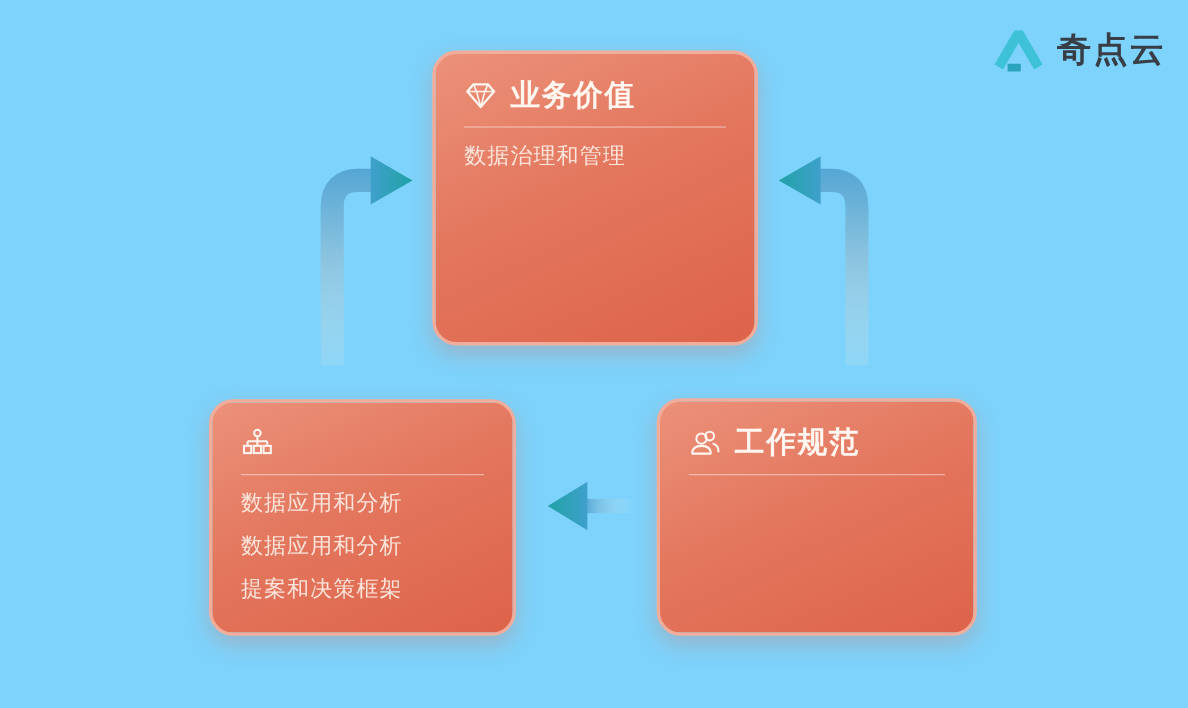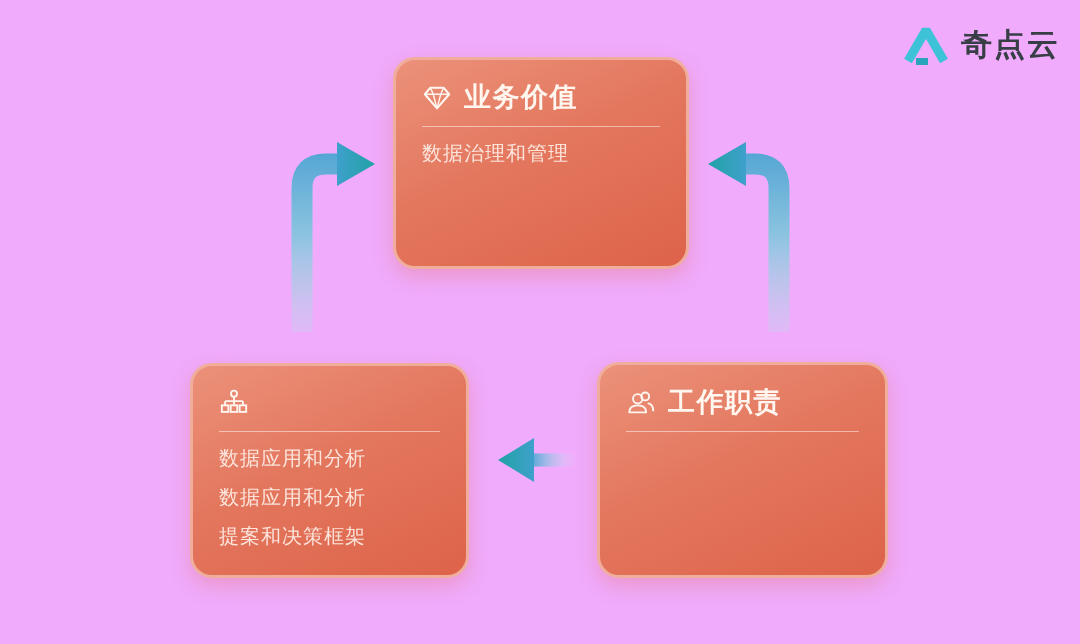--- a/index.html
+++ b/index.html
@@ -3,21 +3,21 @@
 <meta charset="utf-8">
 <style>
   html,body{margin:0;padding:0;}
   body{
     font-family:"Liberation Sans","DejaVu Sans",sans-serif;
     background:#F1F3F5;
   }
   .stage{
     position:relative;
     width:1080px;height:644px;
-    background:#f0abfc;
+    background:#7dd3fc;
     overflow:hidden;
   }
   
   .logo{
     position:absolute;top:22px;right:20px;
     display:flex;align-items:center;gap:10px;
   }
   .logo-text{
     font-size:31px;font-weight:700;color:#383E45;
     letter-spacing:2px;line-height:1;
@@ -25,21 +25,21 @@
   
   .card{
     position:absolute;box-sizing:border-box;
     border-radius:22px;
     border:3px solid #F1AD9B;
     background:linear-gradient(155deg,#EC917A 0%,#E3775E 45%,#DD6349 100%);
     box-shadow:0 8px 20px rgba(221,99,73,.28);
     padding:22px 26px 0 26px;
     color:#fff;
   }
-  .card-top  {left:393px;top:57px; width:296px;height:212px;}
+  .card-top  {left:393px;top:46px; width:296px;height:268px;}
   .card-left {left:190px;top:363px;width:279px;height:215px;}
   .card-right{left:597px;top:362px;width:291px;height:216px;}
   .card-head{display:flex;align-items:center;gap:12px;}
   .card-head svg{width:30px;height:30px;flex:0 0 auto;}
   .card-title{
     margin:0;font-size:27px;font-weight:700;
     color:#FFF6F0;letter-spacing:1.5px;line-height:1.15;
   }
   .card-divider{
     height:1px;background:rgba(255,255,255,.5);
@@ -149,18 +149,18 @@
   </section>
 
   <section class="card card-right">
     <div class="card-head">
       <svg viewBox="0 0 32 32">
         <circle cx="20.5" cy="9" r="4.2" fill="none" stroke="#FFF6F0" stroke-width="2"></circle>
         <path d="M24 16.5 Q29 18 29 24" fill="none" stroke="#FFF6F0" stroke-width="2" stroke-linecap="round"></path>
         <circle cx="12.5" cy="11.5" r="5" fill="none" stroke="#FFF6F0" stroke-width="2"></circle>
         <path d="M3.5 26 Q3.5 18.5 12.5 18.5 Q21.5 18.5 21.5 26 Z" fill="none" stroke="#FFF6F0" stroke-width="2" stroke-linejoin="round"></path>
       </svg>
-      <h2 class="card-title">工作职责</h2>
+      <h2 class="card-title">工作规范</h2>
     </div>
     <div class="card-divider"></div>
   </section>
 
 </div>
 
 </body></html>

